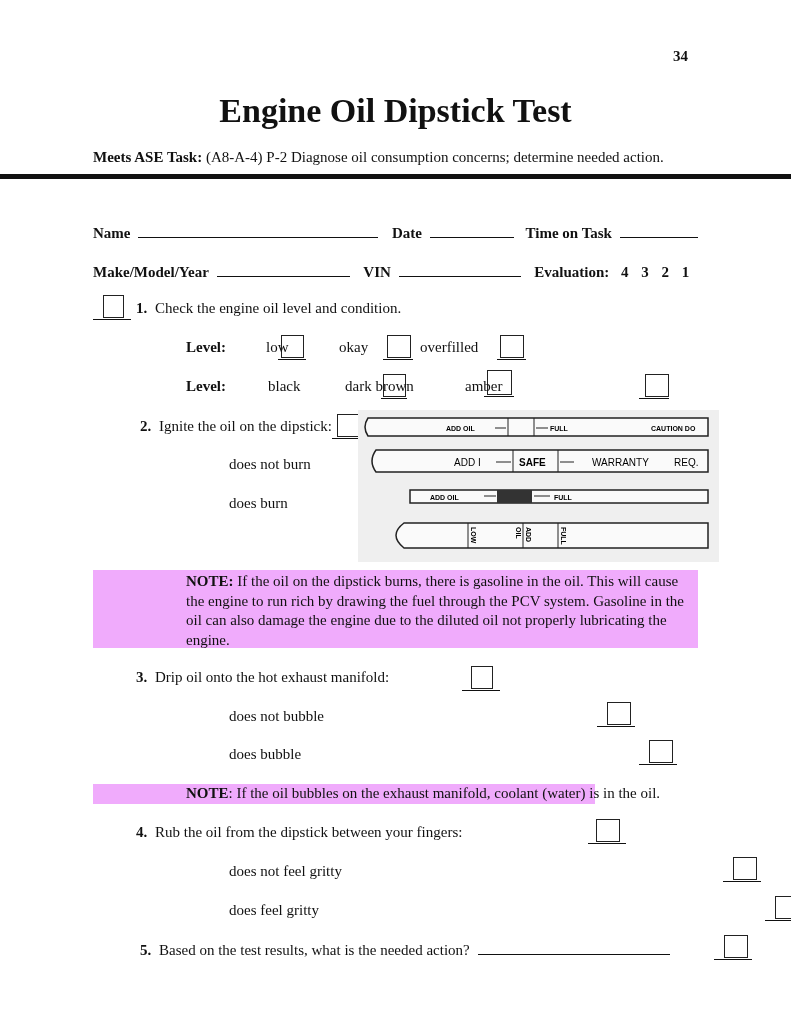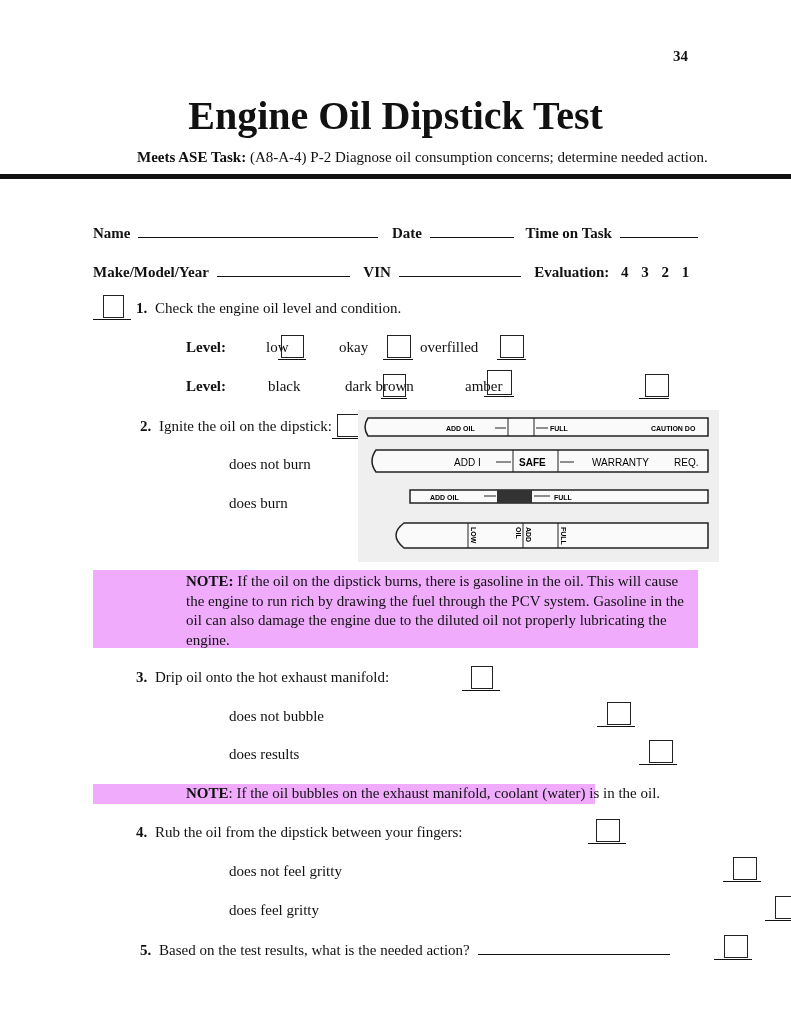--- a/index.html
+++ b/index.html
@@ -1,21 +1,21 @@
 <!DOCTYPE html>
 <html><head>
 <meta charset="utf-8">
 <style>
   html, body { margin:0; padding:0; background:#ffffff; }
   body { width:791px; height:1024px; position:relative; overflow:hidden;
          font-family:"Liberation Serif", serif; color:#111; }
   .abs { position:absolute; }
   .page-num { left:673px; top:48px; font-size:15px; font-weight:bold; }
-  .title { left:0; width:791px; text-align:center; top:92px; font-size:40px; font-weight:bold; }
-  .subtitle { left:93px; top:149px; font-size:15px; white-space:nowrap;margin-left:44px; }
+  .title { left:0; width:791px; text-align:center; top:92px; font-size:34px; font-weight:bold; }
+  .subtitle { left:93px; top:149px; font-size:15px; white-space:nowrap; }
   .subtitle b { font-weight:bold; }
   .rule { left:0; top:174px; width:791px; height:5px; background:#111; }
   .field-row { font-size:15px; white-space:nowrap; }
   .lbl { font-weight:bold; }
   .line { display:inline-block; border-bottom:1px solid #111; height:14px; vertical-align:baseline; }
   .txt { font-size:15px; white-space:nowrap; }
   .cb { display:inline-block; position:relative; vertical-align:bottom; }
   .cb .box { position:absolute; border:1.5px solid #222; background:#fff; }
   .cb .uline { position:absolute; left:0; right:0; bottom:0; border-bottom:1px solid #111; }
   .note { background:#f0abfc; }
@@ -184,21 +184,21 @@
   <b>3.</b>
   <span style="margin-left:4px;">Drip oil onto the hot exhaust manifold:</span>
 </div>
 <div class="abs cb" style="left:186px; top:700px; width:38px; height:25px;">
   <span class="box" style="left:10px; top:0; width:22px; height:21px;"></span><span class="uline"></span>
 </div>
 <div class="abs txt" style="left:229px; top:708px;">does not bubble</div>
 <div class="abs cb" style="left:186px; top:738px; width:38px; height:25px;">
   <span class="box" style="left:10px; top:0; width:22px; height:21px;"></span><span class="uline"></span>
 </div>
-<div class="abs txt" style="left:229px; top:746px;">does results</div>
+<div class="abs txt" style="left:229px; top:746px;">does bubble</div>
 
 
 <div class="abs note" style="left:93px; top:784px; width:502px; height:20px;">
   <div class="txt" style="position:absolute; left:93px; top:1px;">
     <b>NOTE</b><span>:  If the oil bubbles on the exhaust manifold, coolant (water) is in the oil.</span>
   </div>
 </div>
 
 
 <div class="abs cb" style="left:93px; top:817px; width:38px; height:25px;">

